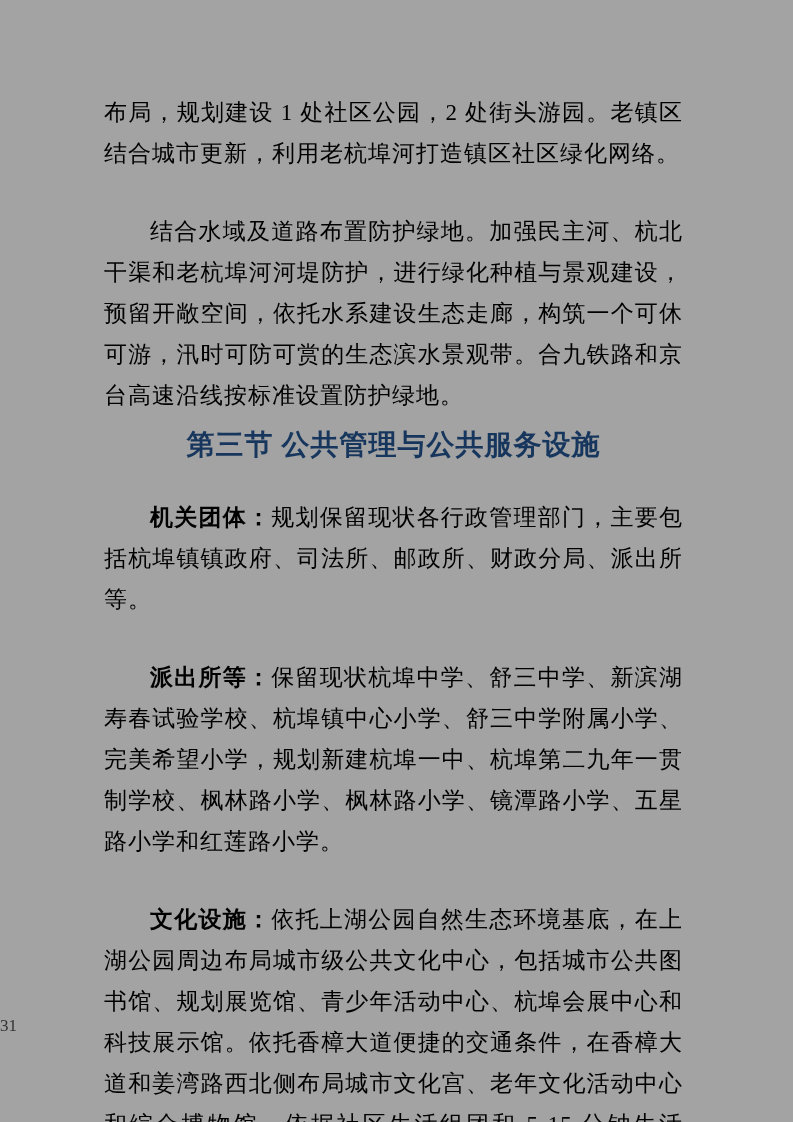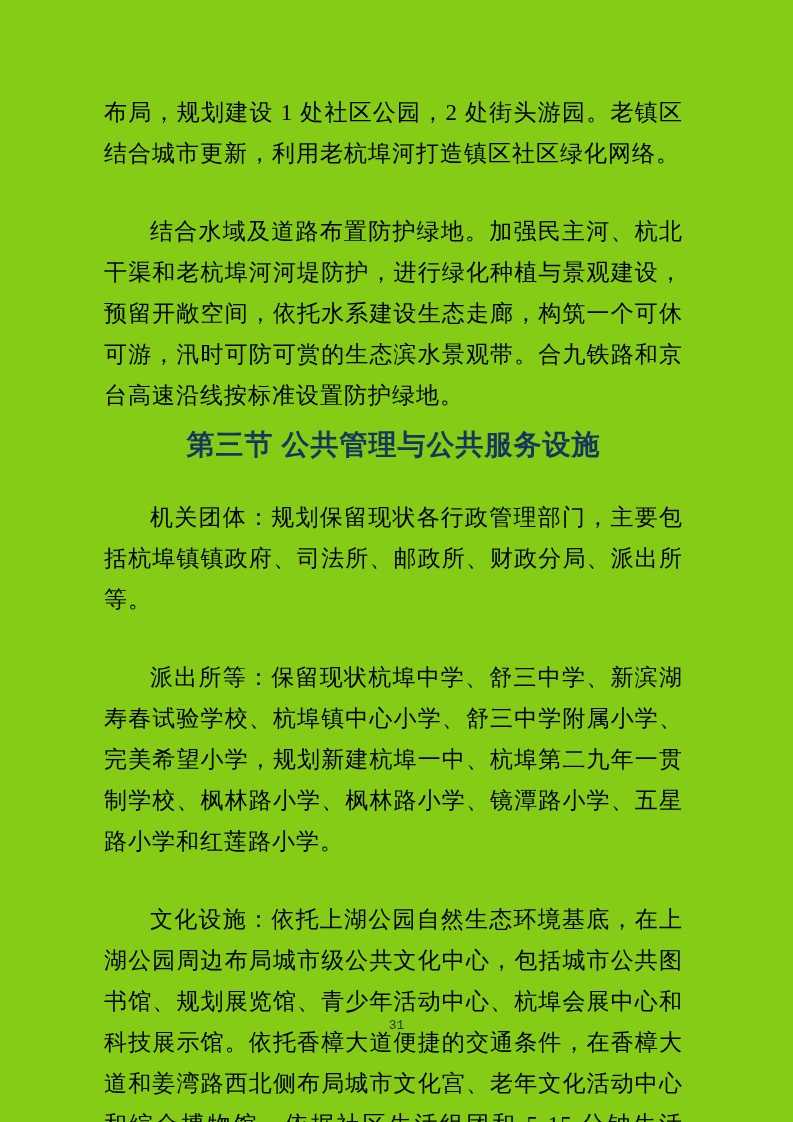--- a/index.html
+++ b/index.html
@@ -4,21 +4,21 @@
 <style>
   html, body {
     margin: 0;
     padding: 0;
     background: #ffffff;
   }
   .page {
     position: relative;
     width: 793px;
     height: 1122px;
-    background: #84cc16;
+    background: #a3a3a3;
     overflow: hidden;
     font-family: "Liberation Serif", "DejaVu Serif", serif;
     color: #000000;
   }
   .content {
     position: absolute;
     top: 92px;
     left: 104px;
     width: 579px;
   }
@@ -32,41 +32,41 @@
     color: #000000;
   }
   p.body.indent {
     text-indent: 2em;
     margin-top: 37px;
   }
   p.body.flush-last {
     text-align-last: justify;
   }
   p.body b.lead {
-    font-weight: normal;
+    font-weight: bold;
   }
   h2.section-heading {
     margin: 14px 0 13px 0;
     font-size: 28px;
     line-height: 30px;
     font-weight: bold;
     text-align: center;
     letter-spacing: 1px;
     color: #17365D;
   }
   .page-number {
     position: absolute;
     top: 1016px;
     left: 0;
     width: 100%;
-    text-align: center;
-    font-size: 13px;
+    text-align: left;
+    font-size: 17px;
     line-height: 20px;
     color: #333333;
-    font-family: Liberation Mono, monospace;
+    font-family: Liberation Serif, serif;
   }
 </style>
 </head>
 <body>
 
 <div class="page">
   <div class="content">
 
     <p class="body">布局，规划建设 1 处社区公园，2 处街头游园。老镇区结合城市更新，利用老杭埠河打造镇区社区绿化网络。</p>
 

